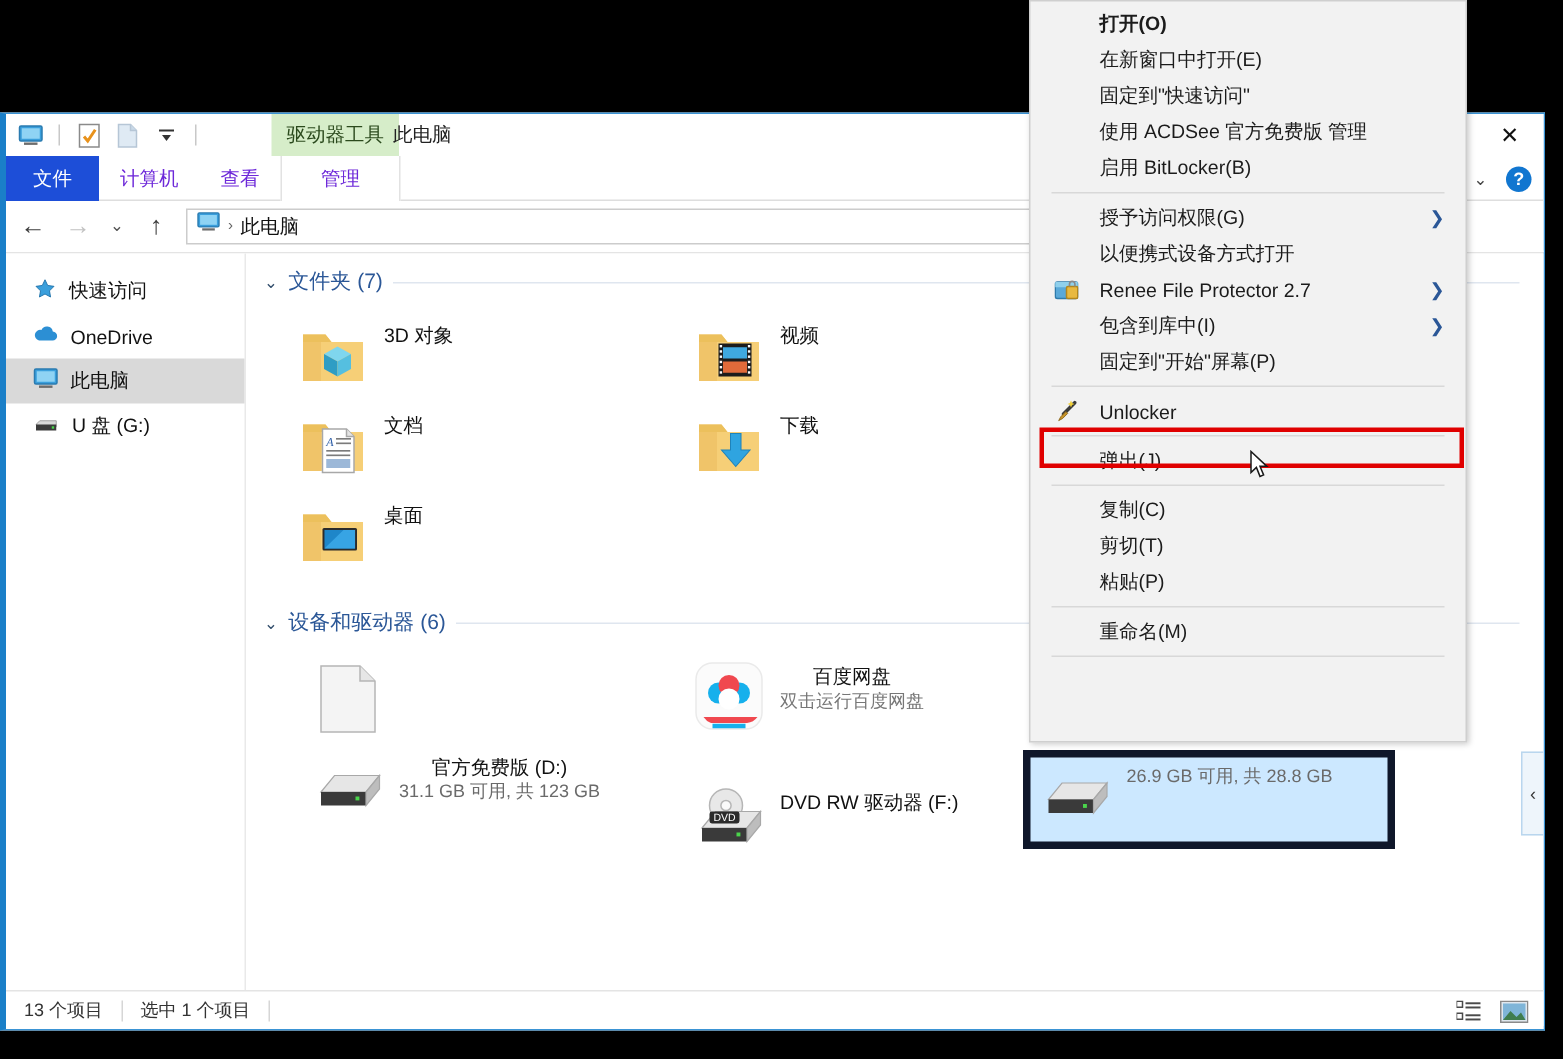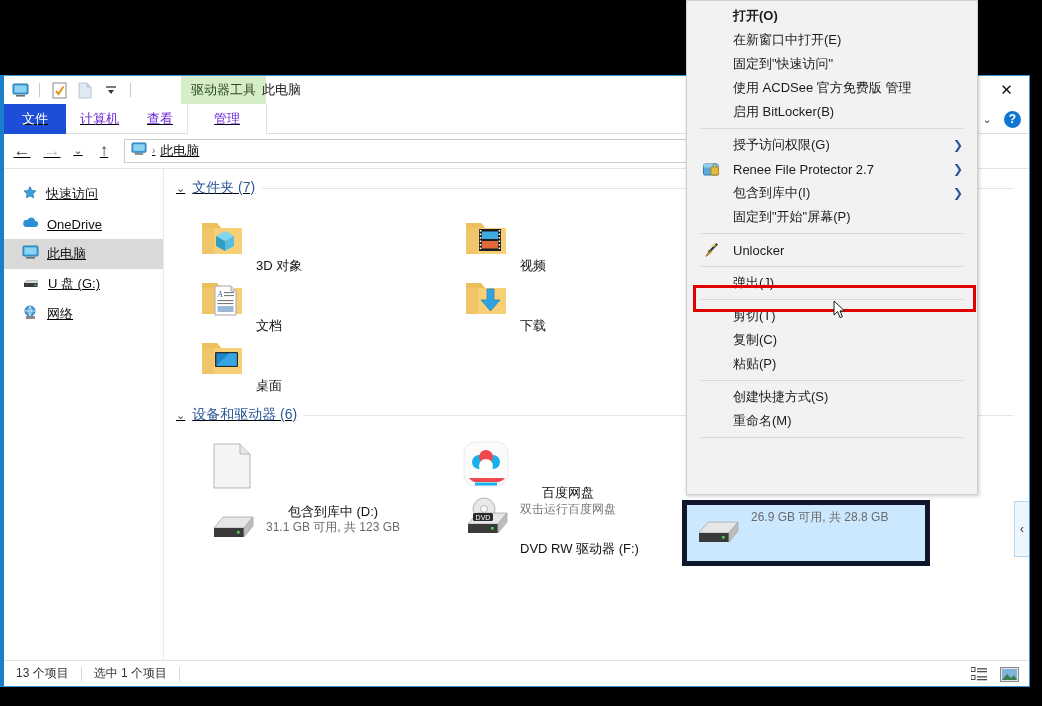--- a/index.html
+++ b/index.html
@@ -10,21 +10,20 @@
     overflow:hidden;
   }
   #root { position:relative; width:1042px; height:706px; background:#000; }
 
   
   .window {
     position:absolute; left:0; top:75px; width:1030px; height:612px;
     background:#ffffff;
     border:1px solid #3a93d4;
     border-left:4px solid #1a7fc8;
-    text-decoration:underline;
   }
 
   
   .titlestrip {
     position:relative; height:28px; background:#ffffff;
     display:flex; align-items:center; padding-left:6px;
   }
   .qat { display:flex; align-items:center; gap:6px; }
   .qat-sep { width:1px; height:14px; background:#c8c8c8; display:inline-block; margin:0 3px;}
   .qat-btn { width:20px; height:20px; display:flex; align-items:center; justify-content:center; cursor:default;}
@@ -107,21 +106,21 @@
   .grouphdr .gchev { font-size:11px; color:#35506e; }
   .grouphdr .gtxt { font-size:14px; color:#2b5797; }
   .grouphdr .gline { flex:1; height:1px; background:#dfe6ef; margin-right:16px; }
 
   .tiles { position:relative; }
   .tile {
     position:absolute; display:flex; align-items:flex-start; gap:10px;
     padding:4px 6px; width:230px;
   }
   .tile .ticon { width:48px; height:48px; flex:0 0 48px; position:relative; }
-  .tile .tlabel { font-size:13px; color:#111; padding-top:3px; line-height:16px; white-space:nowrap;margin-top:42px;}
+  .tile .tlabel { font-size:13px; color:#111; padding-top:3px; line-height:16px; white-space:nowrap;}
   .tile .tsub { font-size:12px; color:#777; line-height:16px; white-space:nowrap;}
   .tile.selected { background:#cce8ff; border:5px solid #0f172a; }
 
   .drivetile { width:240px; }
   .drivetile .dname { font-size:13px; color:#111; line-height:15px; }
   .bar { width:155px; height:12px; background:#e2e2e2; margin:3px 0 2px 0; }
   .bar > i { display:block; height:100%; background:#1a9ada; }
   .dfree { font-size:12px; color:#6a6a6a; }
 
   
@@ -276,30 +275,20 @@
         </div>
         <div class="nav-item">
           <span>
             <svg width="18" height="12" viewBox="0 0 18 12">
               <path d="M2 6 l2.5 -2.5 h11 v4 h-11 z" fill="#d9d9d9" stroke="#9a9a9a" stroke-width=".6"></path>
               <rect x="2" y="6" width="13.5" height="4" fill="#3b3b3b"></rect>
               <rect x="12.5" y="7.2" width="1.6" height="1.6" fill="#49d44a"></rect>
             </svg>
           </span>
           <span>U 盘 (G:)</span>
-        </div>
-        <div class="nav-item">
-          <span>
-            <svg width="17" height="15" viewBox="0 0 17 15">
-              <circle cx="8" cy="6" r="5" fill="#4aa3dd" stroke="#2b7bb0"></circle>
-              <path d="M3 6 h10 M8 1 q3 5 0 10 q-3 -5 0 -10" fill="none" stroke="#dff1fb" stroke-width=".8"></path>
-              <rect x="4" y="11" width="9" height="3" fill="#8a8a8a"></rect>
-            </svg>
-          </span>
-          <span>网络</span>
         </div>
       </div>
 
       <div class="content">
 
         <div class="grouphdr">
           <span class="gchev">⌄</span>
           <span class="gtxt">文件夹 (7)</span>
           <span class="gline"></span>
         </div>
@@ -444,27 +433,27 @@
           <div class="tile drivetile" style="left:38px; top:72px">
             <span class="ticon">
               <svg width="50" height="40" viewBox="0 0 50 40">
                 <path d="M6 24 l9 -11 h30 l-9 11 z" fill="#e6e6e6" stroke="#a8a8a8" stroke-width=".8"></path>
                 <path d="M6 24 h30 v9 H6 z" fill="#3a3a3a"></path>
                 <path d="M36 24 l9 -11 v9 l-9 11 z" fill="#bdbdbd" stroke="#a8a8a8" stroke-width=".8"></path>
                 <rect x="29" y="27" width="2.6" height="2.6" fill="#4ad44b"></rect>
               </svg>
             </span>
             <span>
-              <span class="dname" style="display:block">包含到库中 (D:)</span>
+              <span class="dname" style="display:block">官方免费版 (D:)</span>
               <span class="bar"><i id="bar-d" style="width: 47%;"></i></span>
               <span class="dfree" style="display:block">31.1 GB 可用, 共 123 GB</span>
             </span>
           </div>
 
-          <div class="tile" style="left:292px; top:64px">
+          <div class="tile" style="left:292px; top:92px">
             <span class="ticon">
               <svg width="50" height="44" viewBox="0 0 50 44">
                 <circle cx="22" cy="13" r="11" fill="#e8e8e8" stroke="#b6b6b6"></circle>
                 <circle cx="22" cy="13" r="3.4" fill="#fafafa" stroke="#b6b6b6"></circle>
                 <path d="M6 28 l9 -11 h30 l-9 11 z" fill="#e6e6e6" stroke="#a8a8a8" stroke-width=".8"></path>
                 <path d="M6 28 h30 v9 H6 z" fill="#3a3a3a"></path>
                 <path d="M36 28 l9 -11 v9 l-9 11 z" fill="#bdbdbd" stroke="#a8a8a8" stroke-width=".8"></path>
                 <rect x="29" y="31" width="2.6" height="2.6" fill="#4ad44b"></rect>
                 <rect x="11" y="17" width="20" height="8" rx="1.6" fill="#2b2b2b"></rect>
                 <text x="21" y="23.6" font-size="7" fill="#fff" text-anchor="middle" font-family="sans-serif">DVD</text>
@@ -528,20 +517,21 @@
     <div class="mi">固定到"快速访问"</div>
     <div class="mi">使用 ACDSee 官方免费版 管理</div>
     <div class="mi">启用 BitLocker(B)</div>
 
     <div class="msep"></div>
 
     <div class="mi">
       <span>授予访问权限(G)</span>
       <span class="arrow">❯</span>
     </div>
+    <div class="mi">以便携式设备方式打开</div>
     <div class="mi">
       <span class="miicon">
         <svg width="16" height="16" viewBox="0 0 16 16">
           <rect x="0.5" y="3" width="15" height="11" rx="1.5" fill="#5aa9d8" stroke="#2f7bab"></rect>
           <rect x="0.5" y="3" width="15" height="3.5" fill="#8fd0ec"></rect>
           <rect x="8" y="6" width="7.5" height="8" rx="1" fill="#e8b93f" stroke="#b2861d"></rect>
           <path d="M10 6 v-1.6 a1.8 1.8 0 0 1 3.6 0 V6" fill="none" stroke="#8a8a8a" stroke-width="1.1"></path>
         </svg>
       </span>
       <span>Renee File Protector 2.7</span>
@@ -565,27 +555,26 @@
       </span>
       <span>Unlocker</span>
     </div>
 
     <div class="msep"></div>
 
     <div class="mi">弹出(J)</div>
 
     <div class="msep"></div>
 
+    <div class="mi">复制(C)</div>
     <div class="mi">剪切(T)</div>
-    <div class="mi">复制(C)</div>
     <div class="mi">粘贴(P)</div>
 
     <div class="msep"></div>
 
-    <div class="mi">创建快捷方式(S)</div>
     <div class="mi">重命名(M)</div>
 
     <div class="msep"></div>
 
   </div>
 
   <div class="hlbox"></div>
 
   <div class="cursor">
     <svg width="14" height="20" viewBox="0 0 14 20">

